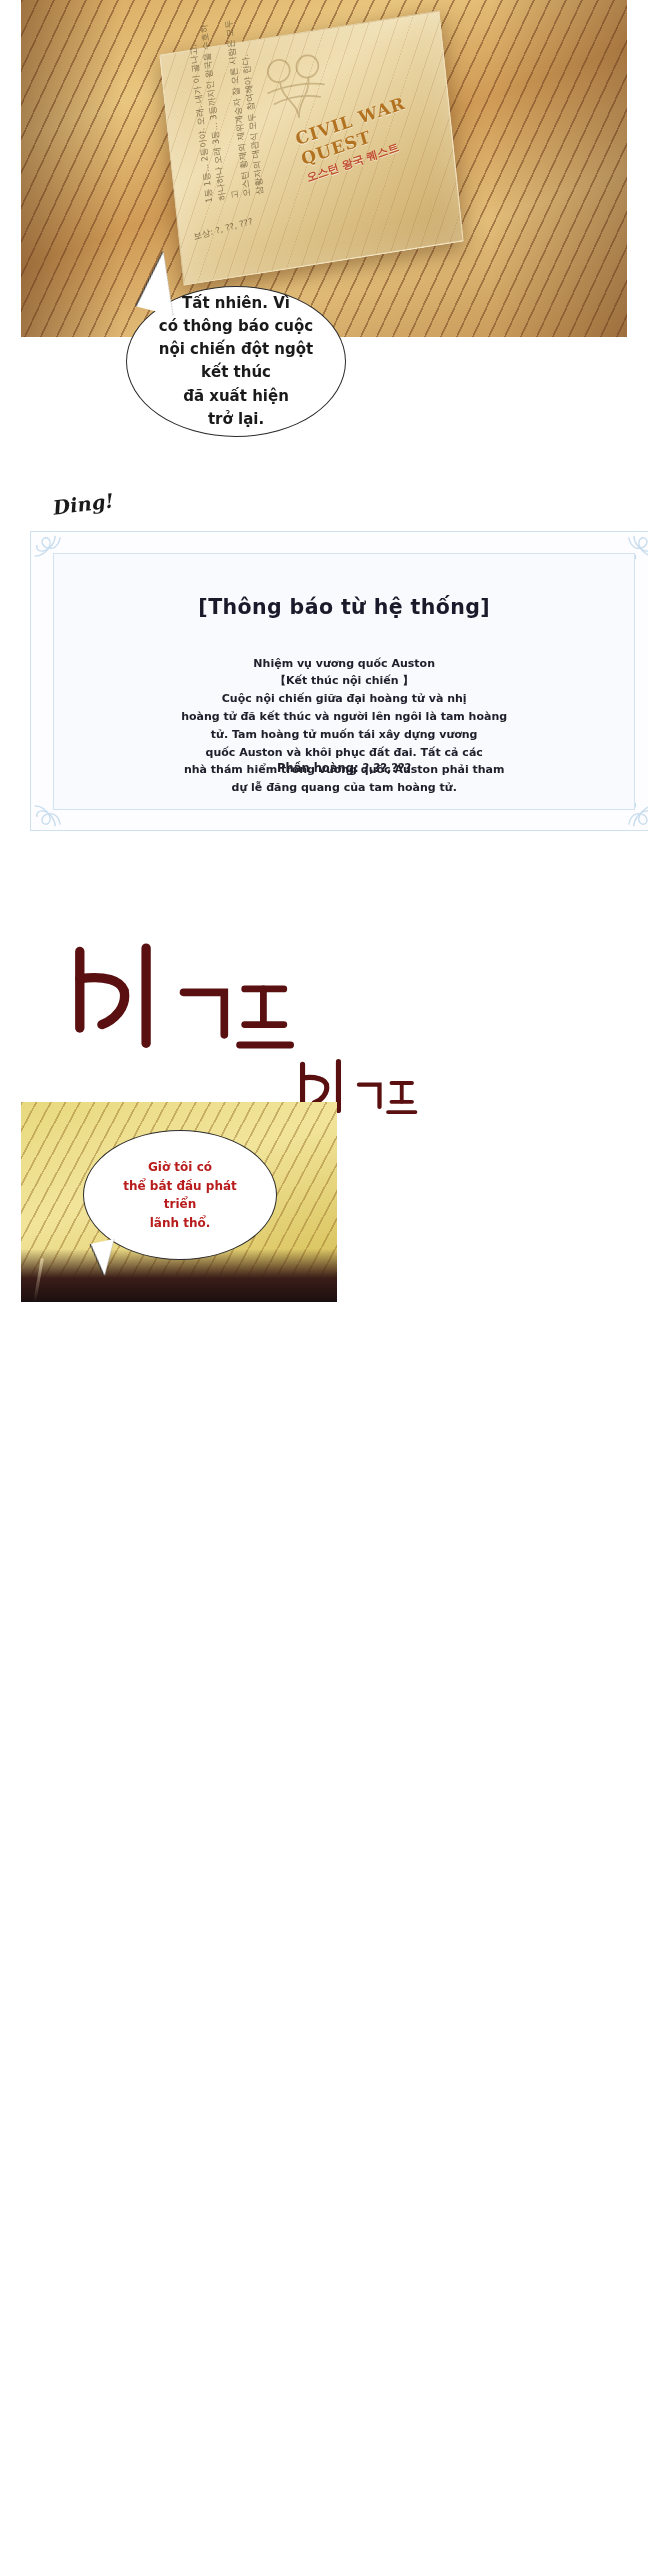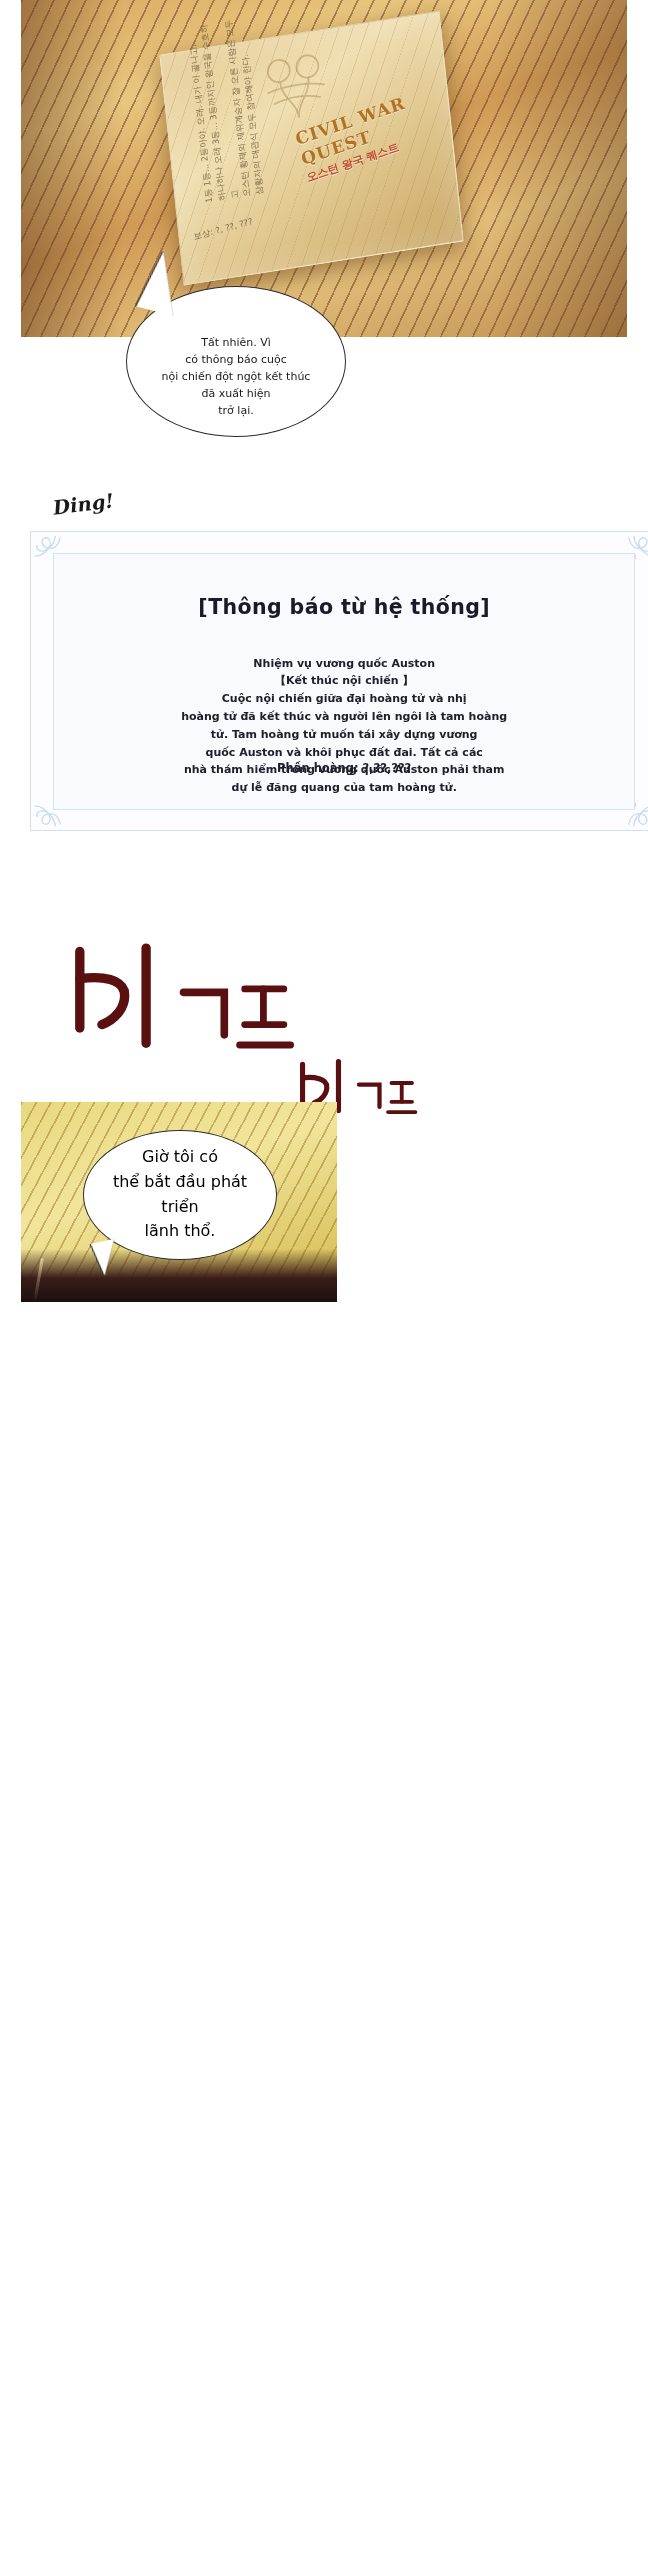--- a/index.html
+++ b/index.html
@@ -127,28 +127,27 @@
     border: 1.7px solid #2b2b2b;
     border-radius: 50% / 50%;
     z-index: 5;
   }
   .bubble1 .txt {
     position: absolute;
     left: 0; right: 0;
     top: 50%;
     transform: translateY(-50%);
     text-align: center;
-    font-size: 11px;
+    font-size: 15px;
     line-height: 1.55;
     color: #1a1a1a;
-    font-weight: normal;
+    font-weight: bold;
     padding: 0 24px;
     box-sizing: border-box;
     white-space: pre-line;
-    margin-top: 15px;
   }
   .bubble1-tail {
     position: absolute;
     left: 143px;
     top: 252px;
     width: 0; height: 0;
     border-left: 13.6px solid transparent;
     border-right: 25.6px solid transparent;
     border-bottom: 60px solid #ffffff;
     transform: rotate(14deg);
@@ -290,24 +289,24 @@
     border: 1.7px solid #2b2b2b;
     border-radius: 50% / 50%;
     z-index: 5;
   }
   .bubble2 .txt {
     position: absolute;
     left: 0; right: 0;
     top: 50%;
     transform: translateY(-50%);
     text-align: center;
-    font-size: 16px;
+    font-size: 12px;
     line-height: 1.55;
-    color: #000000;
-    font-weight: normal;
+    color: #b91c1c;
+    font-weight: bold;
     padding: 0 25.6px;
     box-sizing: border-box;
     white-space: pre-line;
   }
   .bubble2-tail {
     position: absolute;
     left: 94px;
     top: 1241px;
     width: 0; height: 0;
     border-left: 7.7px solid transparent;

